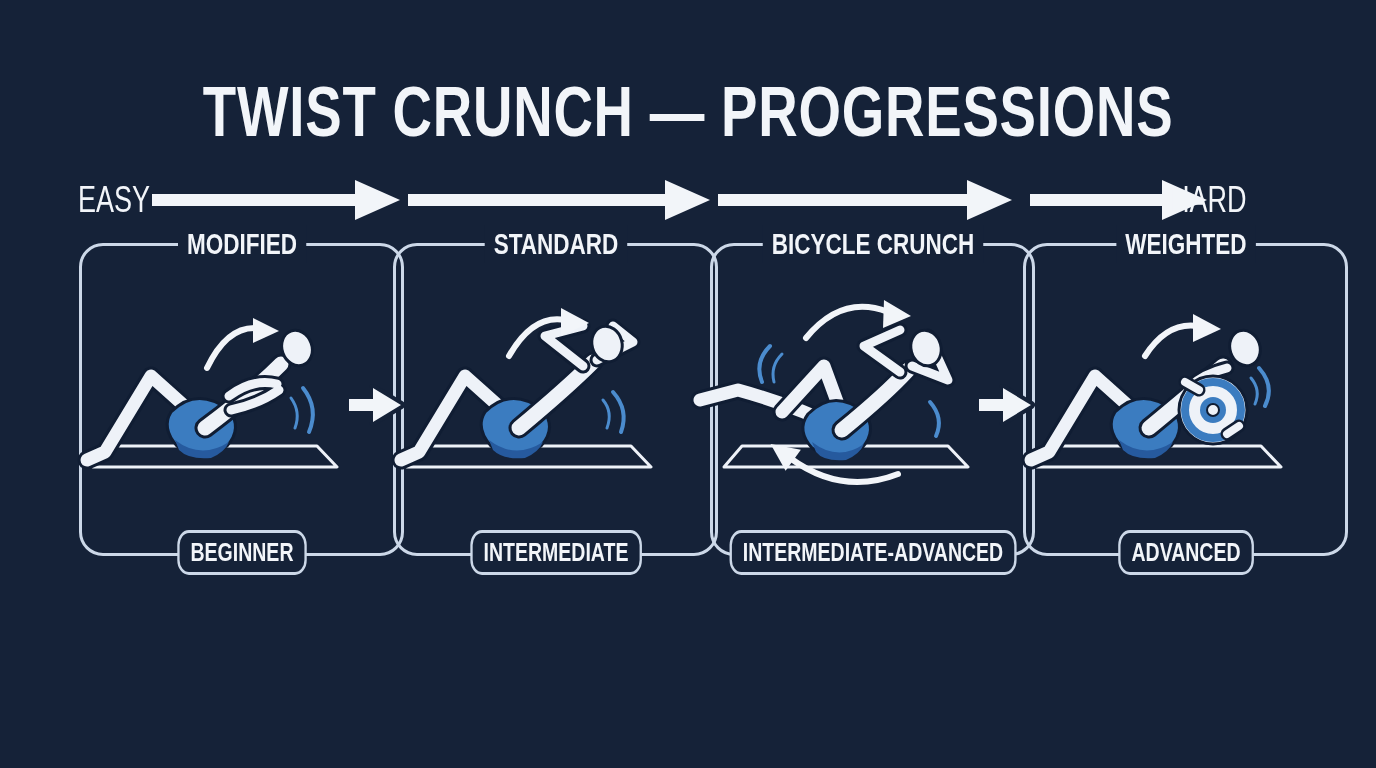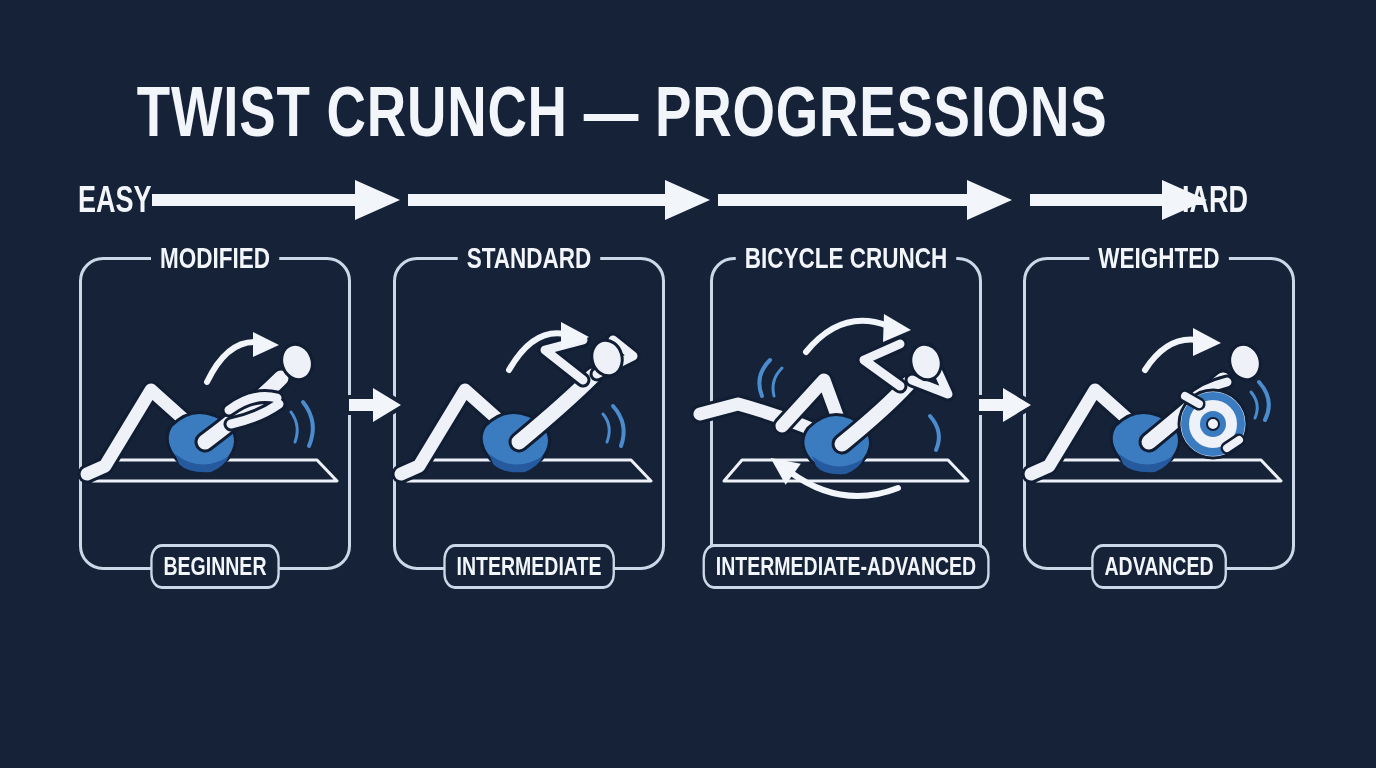--- a/index.html
+++ b/index.html
@@ -20,36 +20,36 @@
     font-family:"Liberation Sans",sans-serif;
     color:var(--txt);
     overflow:hidden;
   }
   .cond{display:inline-block;transform:scaleX(0.78);transform-origin:center;white-space:nowrap;}
   .cond-left{display:inline-block;transform:scaleX(0.75);transform-origin:left center;white-space:nowrap;}
 
   
   .main-title{
     position:absolute;top:76px;left:0;width:1376px;
-    font-size:70px;font-weight:700;line-height:1.05;
+    text-align:center;font-size:70px;font-weight:700;line-height:1.05;
     letter-spacing:1px;color:var(--txt);
   }
 
   
   .scale-label{
-    position:absolute;top:182px;font-size:36px;font-weight:700;line-height:36px;
+    position:absolute;top:182px;font-size:36px;font-weight:400;line-height:36px;
     color:var(--txt);
   }
   #easy-label{left:78px;}
   #hard-label{left:1170px;}
   #difficulty-arrows{position:absolute;left:150px;top:178px;}
 
   
   .panel{
-    position:absolute;top:257px;height:313px;width:272px;
+    position:absolute;top:243px;height:313px;width:325px;
     border:3px solid var(--line);border-radius:24px;
   }
   #panel-0{left:79px;}
   #panel-1{left:393px;padding-left:36px;}
   #panel-2{left:710px;}
   #panel-3{left:1023px;text-decoration:underline;}
   .panel-title{
     position:absolute;top:-21px;left:50%;
     transform:translateX(-50%) scaleX(0.75);
     background:var(--bg);padding:0 12px;

